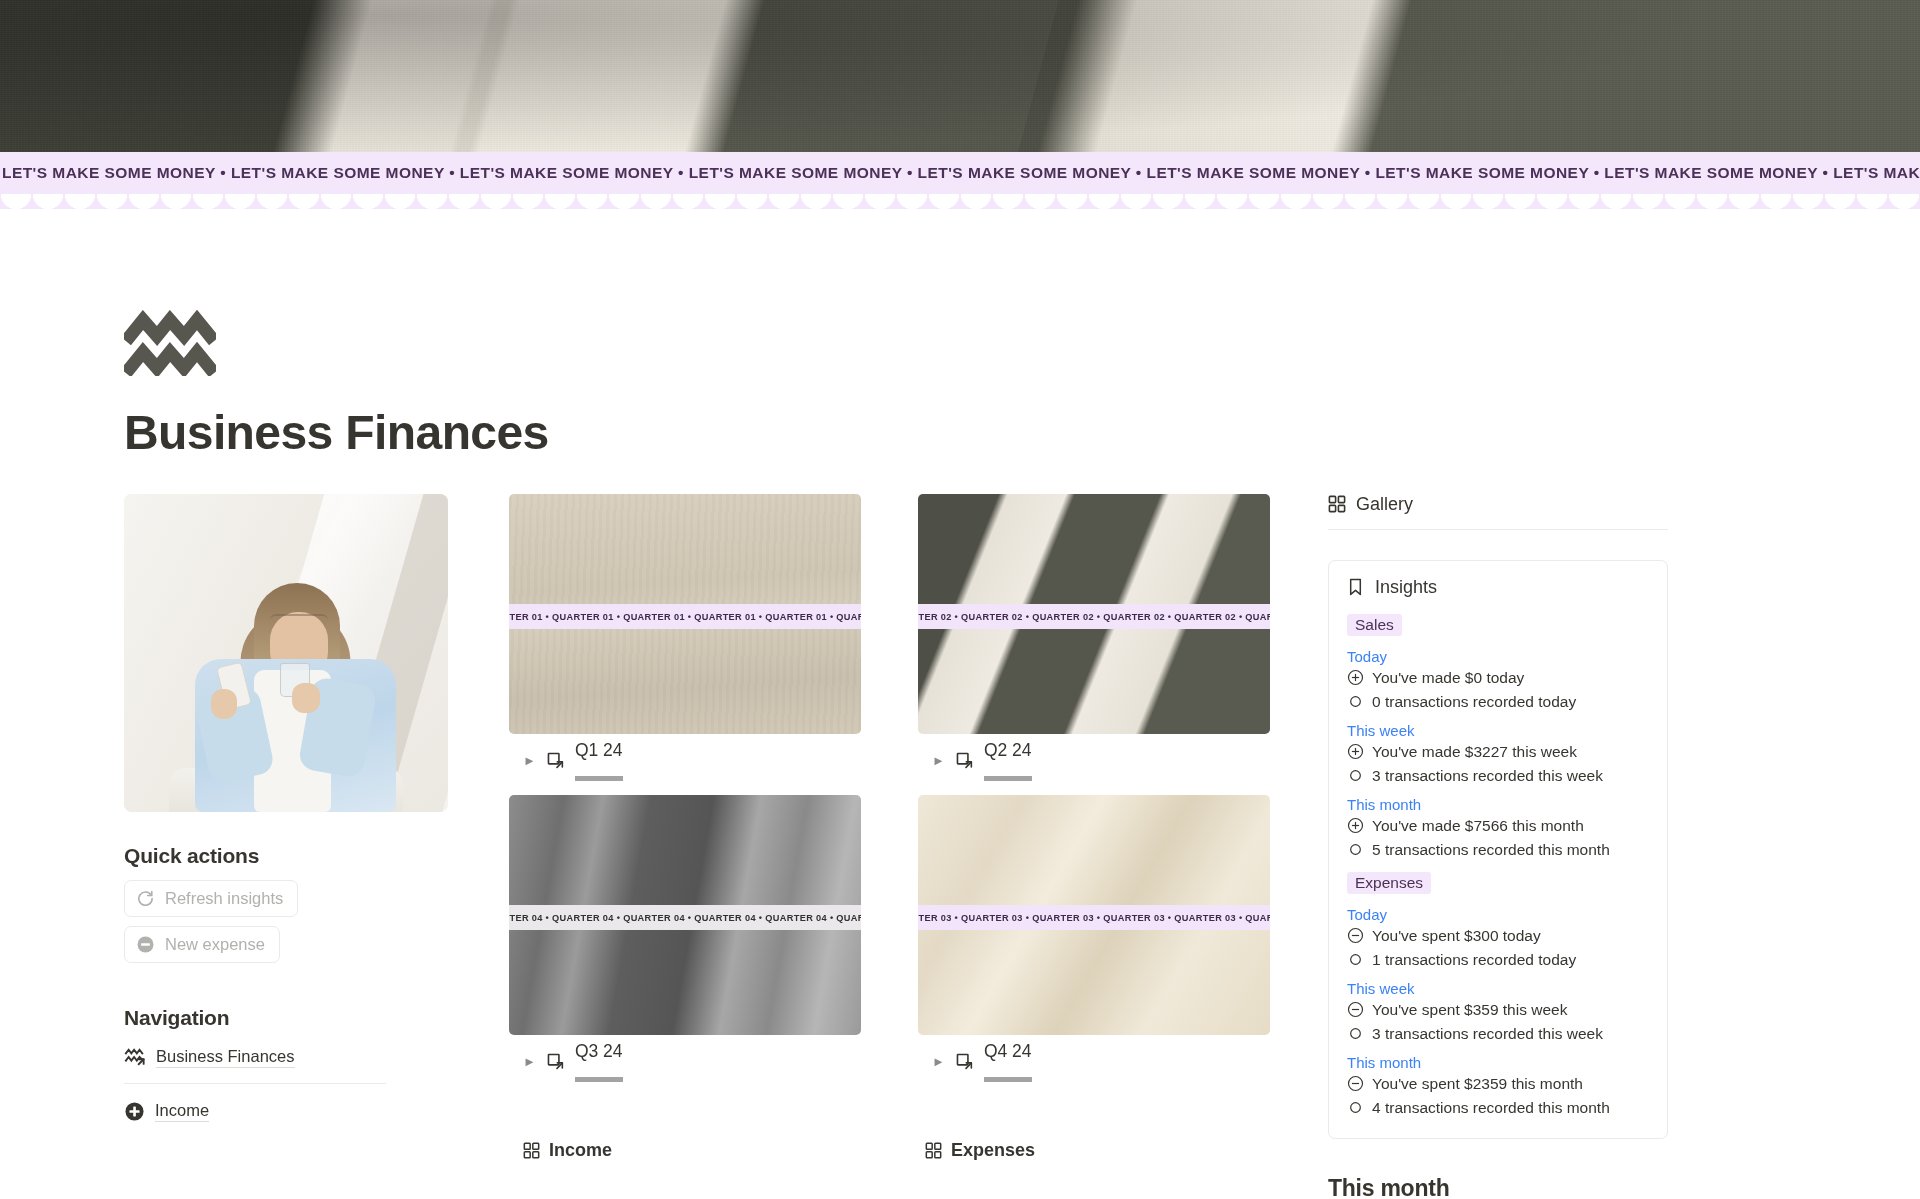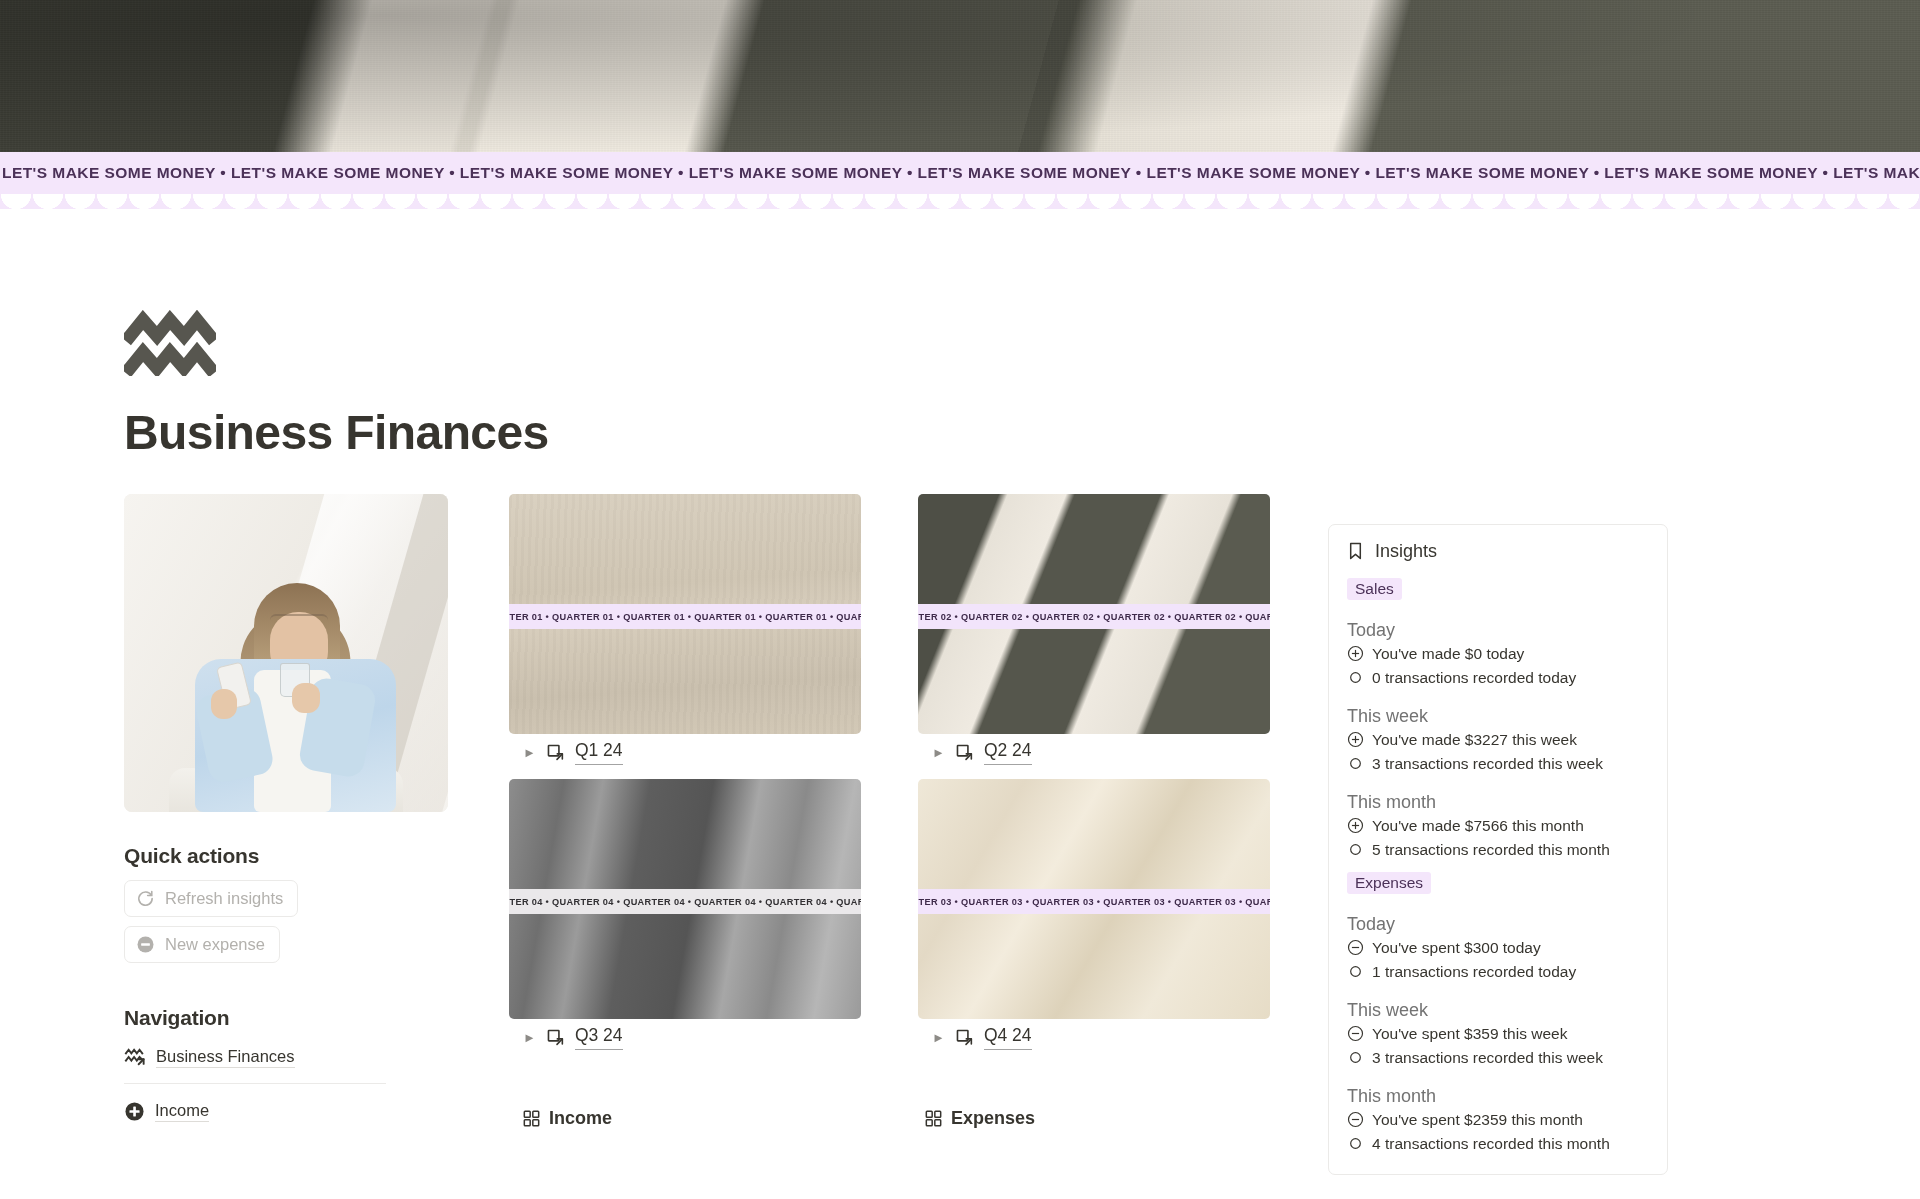--- a/index.html
+++ b/index.html
@@ -294,22 +294,22 @@
     filter:saturate(.1);
   }
   .thumb-q4 {
     background:
       linear-gradient(120deg,#efe8d8 0%,#e3d9c5 22%,#f3ecdd 38%,#ddd2ba 56%,#f0e9d9 74%,#e6dcc6 100%);
   }
   .q-label { display:flex; align-items:center; gap:10px; padding:6px 0 0 14px; }
   .q-toggle { color:#8d8b87; font-size:13px; line-height:1; cursor:pointer; }
   .q-name {
     font-size:17.5px; color:#37352f;
-    border-bottom:1px solid #a3a3a3;
-    padding-bottom:3px;
+    border-bottom:5px solid #a3a3a3;
+    padding-bottom:15px;
     cursor:pointer;
   }
 
   .today-head {
     font-size:23px; font-weight:700;
     letter-spacing:-0.25px;
     color:#37352f;
     margin:22px 0 0 14px;
   }
   .tx-cols {
@@ -346,22 +346,22 @@
   .badge {
     display:inline-block;
     background:#f4e6fb;
     color:#4b3158;
     font-size:15.5px;
     padding:2px 8px;
     border-radius:3px;
     margin-bottom:4px;
   }
   .period {
-    font-size:18px; color:#737373;
-    margin-top:16px; margin-bottom:1px;
+    font-size:15px; color:#3b82f6;
+    margin-top:8px; margin-bottom:1px;
   }
   .ins-row {
     display:flex; align-items:center; gap:8px;
     font-size:15.5px; color:#37352f;
     line-height:1.42;
     padding:1px 0;
   }
   .gap-block { height:10px; }
 
   .month-head {
@@ -601,20 +601,31 @@
               <rect x="10.4" y="10.4" width="6.2" height="6.2" rx="0.8"></rect>
             </svg>
           </span>
           <span>Expenses</span>
         </div>
       </div>
     </div>
 
     <div class="col-right">
 
+      <div class="gallery-head">
+        <span>
+          <svg width="18" height="18" viewBox="0 0 18 18" fill="none" stroke="#37352f" stroke-width="1.6">
+            <rect x="1.4" y="1.4" width="6.2" height="6.2" rx="0.8"></rect>
+            <rect x="10.4" y="1.4" width="6.2" height="6.2" rx="0.8"></rect>
+            <rect x="1.4" y="10.4" width="6.2" height="6.2" rx="0.8"></rect>
+            <rect x="10.4" y="10.4" width="6.2" height="6.2" rx="0.8"></rect>
+          </svg>
+        </span>
+        <span>Gallery</span>
+      </div>
 
       <div class="insights-card">
         <div class="insights-title">
           <span>
             <svg width="17" height="18" viewBox="0 0 16 18" fill="none" stroke="#37352f" stroke-width="1.5" stroke-linejoin="round">
               <path d="M3.2 1.6h9.6v14.8L8 12.4l-4.8 4V1.6z"></path>
             </svg>
           </span>
           <span>Insights</span>
         </div>

